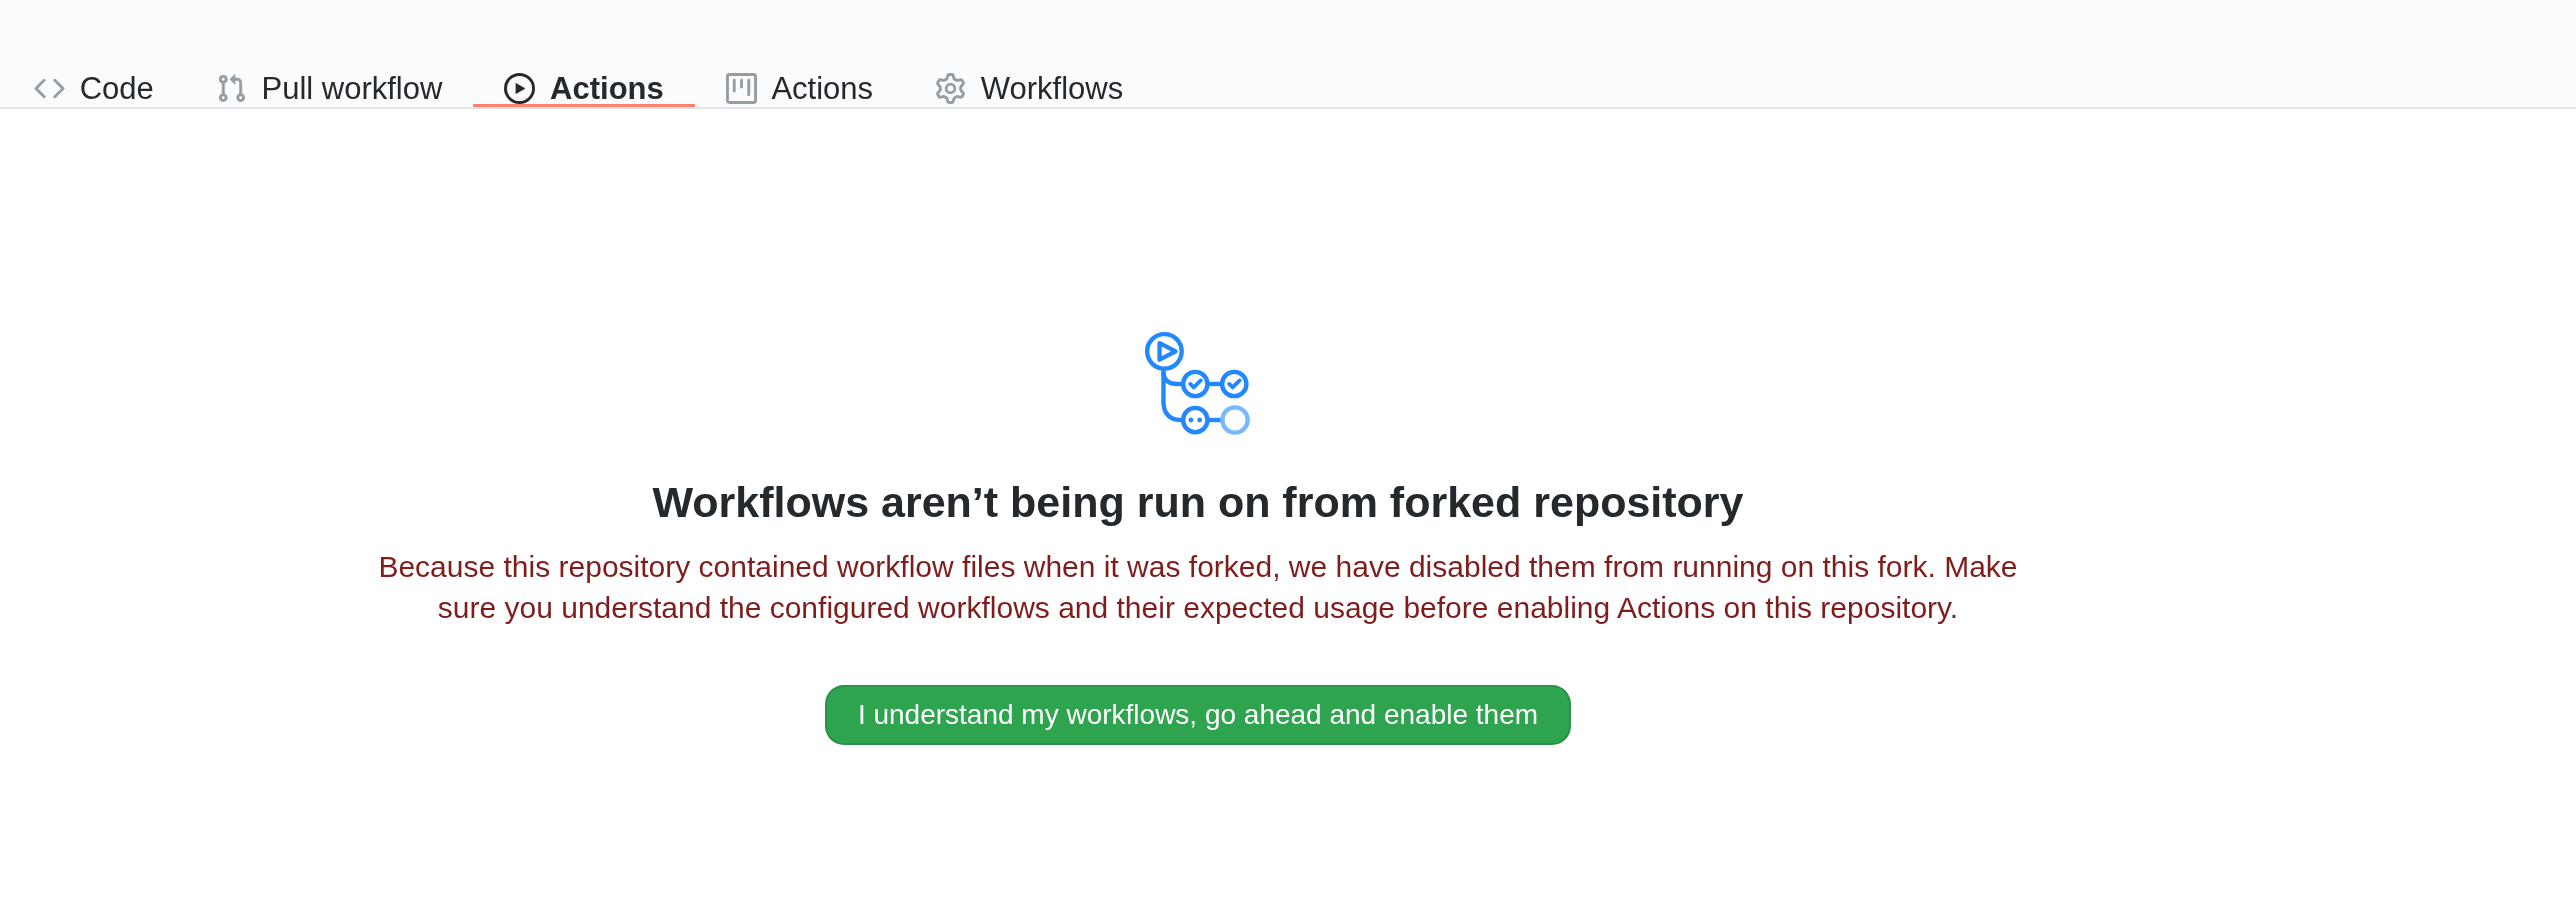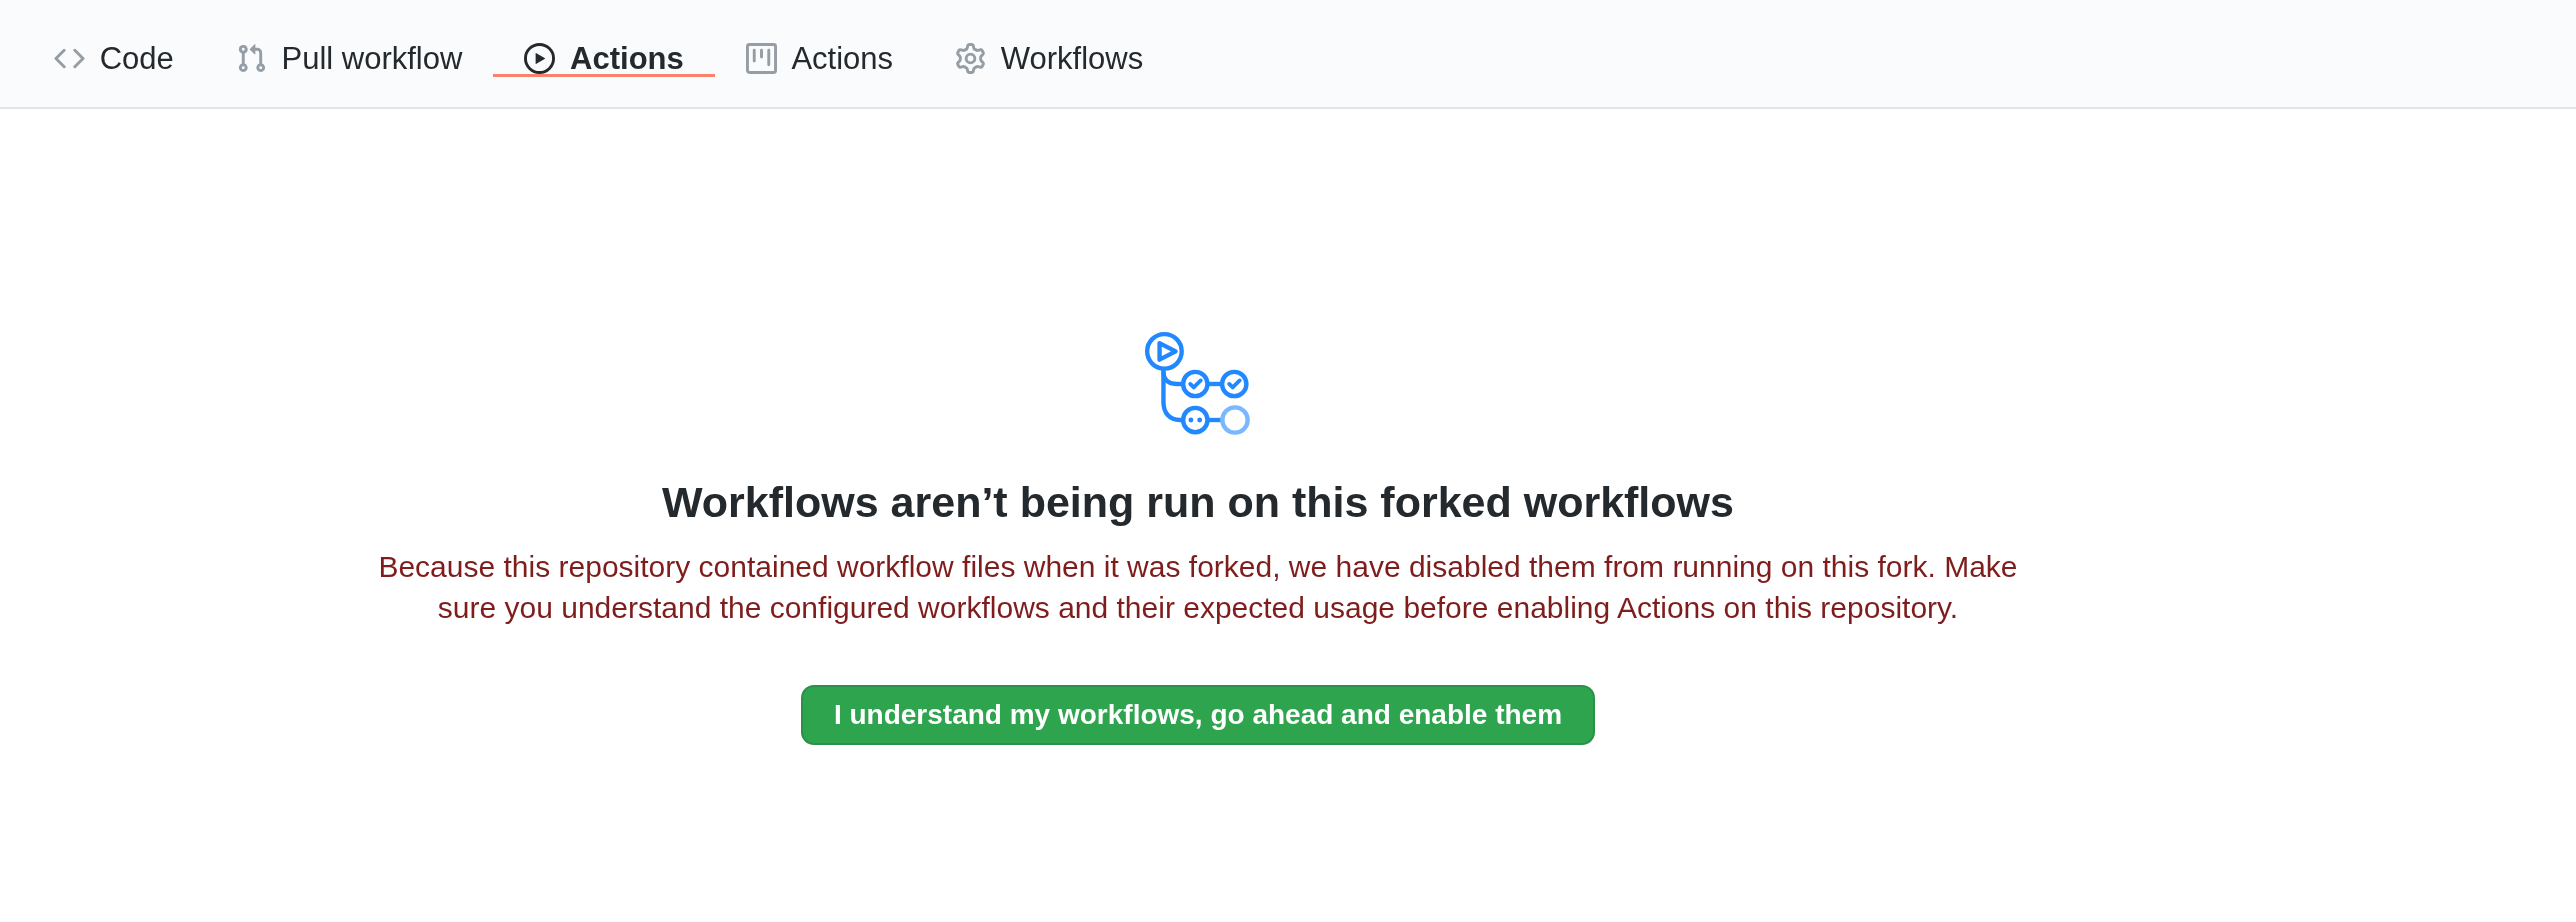--- a/index.html
+++ b/index.html
@@ -14,22 +14,22 @@
     -webkit-font-smoothing: antialiased;
   }
 
   
   .tabnav {
     height: 109px;
     box-sizing: border-box;
     background: var(--nav-bg, #fafbfc);
     border-bottom: 2px solid var(--nav-border, #e1e4e8);
     display: flex;
-    align-items: center;
-    padding-left: 23px;
+    align-items: flex-end;
+    padding-left: 3px;
   }
   .tab {
     display: flex;
     align-items: center;
     padding: 13.7px 31px 0 31px;
     box-sizing: border-box;
     font-size: 31px;
     line-height: 1;
     color: #24292e;
     text-decoration: none;
@@ -71,26 +71,26 @@
     margin: 16.6px auto 0 auto;
     max-width: 1681px;
     font-size: 30px;
     line-height: 41px;
     color: #7f1d1d;
   }
   .btn-row { margin-top: 57px; }
   .btn-primary {
     font-family: "Liberation Sans", "DejaVu Sans", sans-serif;
     font-size: 28px;
-    font-weight: 700;
+    font-weight: 400;
     line-height: 31px;
     color: #ffffff;
     background: var(--button-green, #2ea44f);
     border: 2px solid rgba(27, 31, 35, 0.15);
-    border-radius: 13px;
+    border-radius: 19px;
     padding: 12.7px 31px;
     cursor: pointer;
   }
   .link-row { margin-top: 33px; }
   .bs-link {
     font-size: 30px;
     line-height: 41px;
     color: var(--link-blue, #0366d6);
     text-decoration: none;
     cursor: pointer;
@@ -166,21 +166,21 @@
       <g stroke="#2188ff" stroke-width="4" stroke-linecap="round" stroke-linejoin="round">
         <path d="M48.5 57.5 l3.6 3.6 l7.2 -7.2"></path>
         <path d="M88.5 57.5 l3.6 3.6 l7.2 -7.2"></path>
       </g>
       <circle cx="49.2" cy="94.5" r="2.5" fill="#2188ff"></circle>
       <circle cx="58.2" cy="94.5" r="2.5" fill="#2188ff"></circle>
       <circle cx="94.5" cy="94.5" r="13" stroke="#79b8ff" stroke-width="4.5"></circle>
     </svg>
   </span>
 
-  <h2 class="bs-title">Workflows aren’t being run on this forked workflows</h2>
+  <h2 class="bs-title">Workflows aren’t being run on from forked repository</h2>
 
   <p class="bs-desc">Because this repository contained workflow files when it was forked, we have disabled them from running on this fork. Make sure you understand the configured workflows and their expected usage before enabling Actions on this repository.</p>
 
   <div class="btn-row">
     <button class="btn-primary">I understand my workflows, go ahead and enable them</button>
   </div>
 
 
 </main>
 

